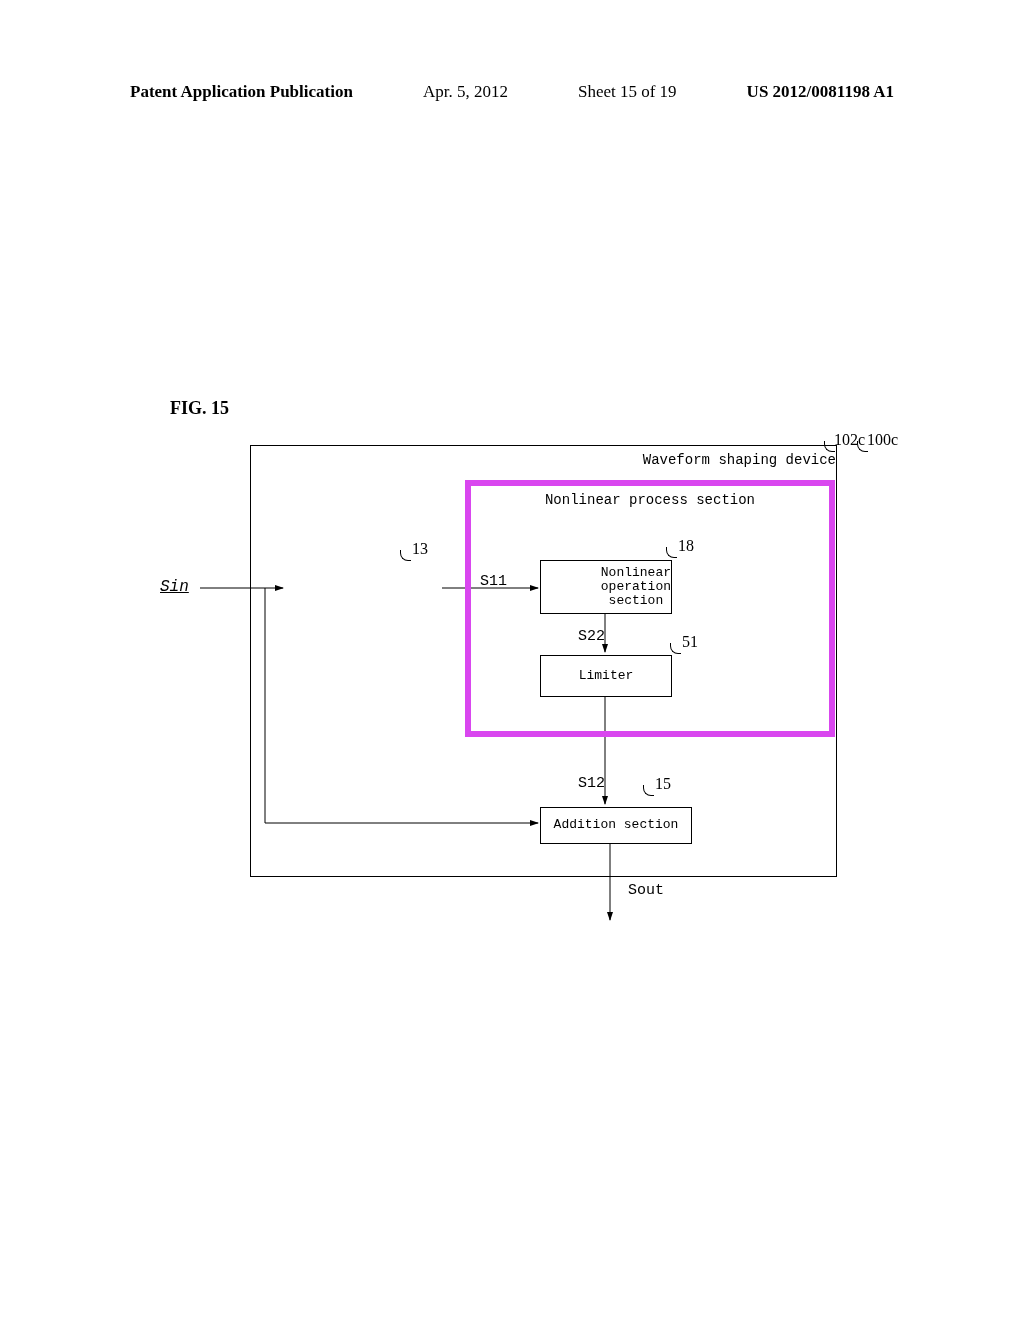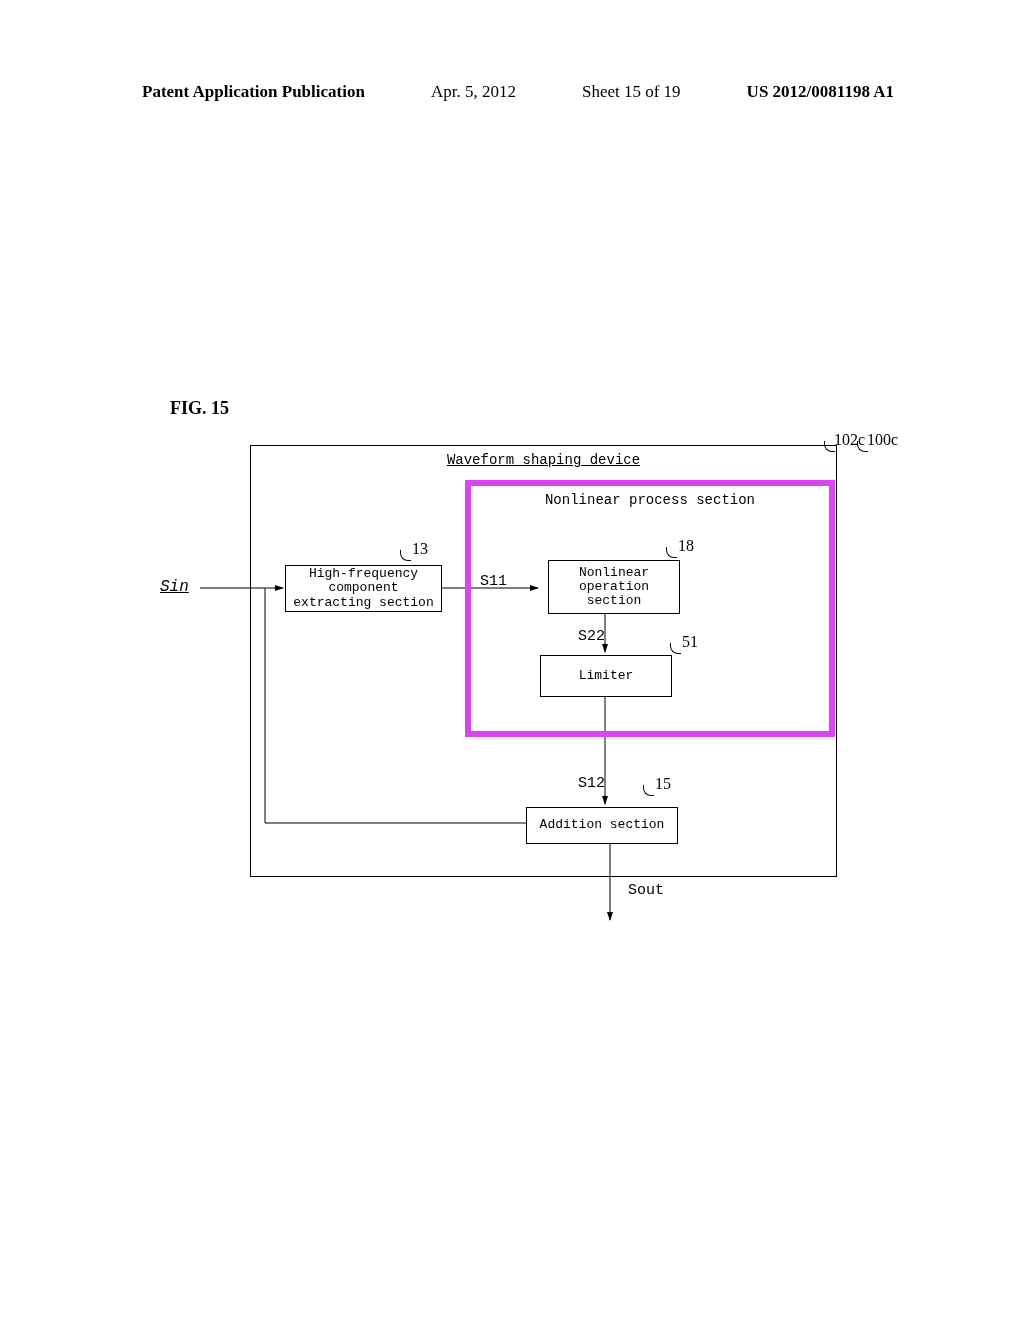--- a/index.html
+++ b/index.html
@@ -14,21 +14,21 @@
     .header {
       position: absolute;
       top: 82px;
       left: 0;
       right: 0;
       display: flex;
       justify-content: space-between;
       padding: 0 130px;
       font-size: 17px;
     }
-    .header .pub-label { font-weight: bold; margin-left: 12px; }
+    .header .pub-label { font-weight: bold; }
     .header .date { }
     .header .sheet { }
     .header .pub-number { font-weight: bold; font-family: Liberation Serif, serif; }
     
     .fig-label {
       position: absolute;
       top: 398px;
       left: 170px;
       font-size: 18px;
       font-weight: bold;
@@ -60,22 +60,21 @@
       width: 585px;
       height: 430px;
       border: 1px solid black;
     }
     
     .outer-label {
       position: absolute;
       top: 6px;
       left: 0;
       right: 0;
-      text-align: center;
-      text-decoration: underline;
+      text-align: right;
     }
     
     .ref-100c {
       position: absolute;
       top: -14px;
       right: -28px;
       font-family: "Times New Roman", serif;
       font-size: 16px;
     }
     .ref-100c::before {
@@ -140,35 +139,36 @@
     
     .block-hf {
       top: 120px;
       left: 35px;
       width: 155px;
       height: 45px;
     }
     
     .block-nl {
       top: 115px;
-      left: 298px;
+      left: 290px;
       width: 130px;
       height: 52px;
+      justify-content: flex-end;
     }
     
     .block-lim {
       top: 210px;
       left: 290px;
       width: 130px;
       height: 40px;
     }
     
     .block-add {
       top: 362px;
-      left: 276px;
+      left: 290px;
       width: 150px;
       height: 35px;
       font-family: Liberation Mono, monospace;
     }
     
     .ref-11 {
       position: absolute;
       top: 95px;
       left: 162px;
       font-family: "Times New Roman", serif;
@@ -298,25 +298,20 @@
   <div class="outer-box">
     <div class="outer-label">Waveform shaping device</div>
   </div>
   <div class="ref-100c">100c</div>
 
   <div class="inner-box">
     <div class="inner-label">Nonlinear process section</div>
   </div>
   <div class="ref-102c">102c</div>
 
-  <div class="block block-hf">
-    <span style="white-space:pre-line">High-frequency
-component
-extracting section</span>
-  </div>
   <div class="ref-11">13</div>
 
   <div class="block block-nl">
     <span style="white-space:pre-line">Nonlinear
 operation
 section</span>
   </div>
   <div class="ref-22">18</div>
 
   <div class="block block-lim">

